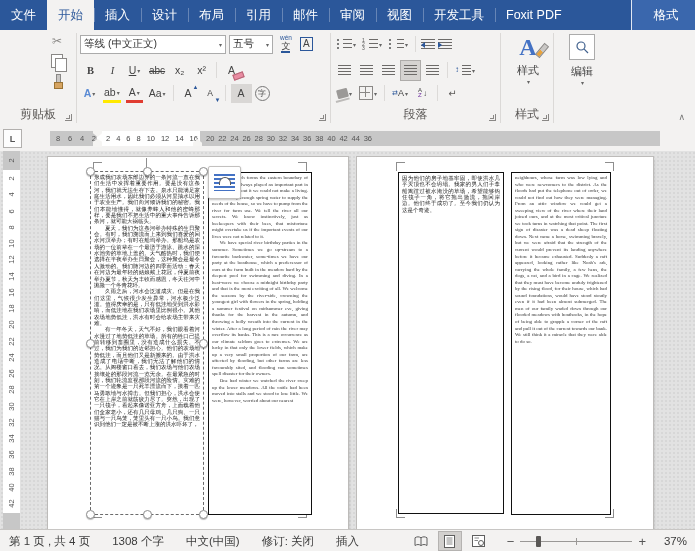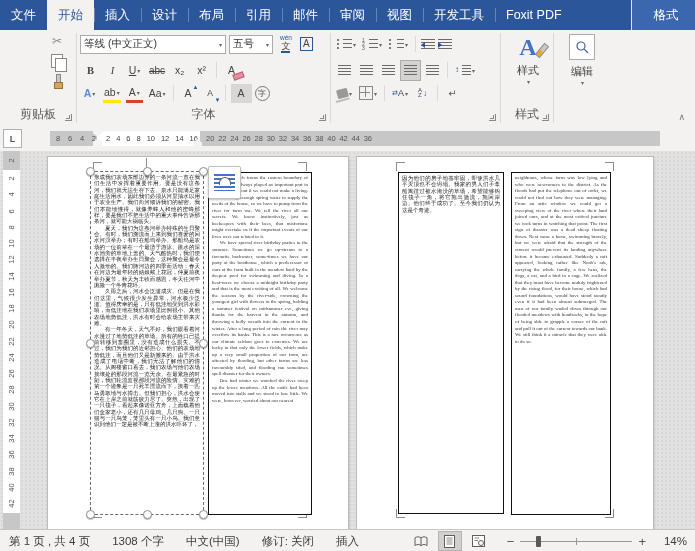--- a/index.html
+++ b/index.html
@@ -258,21 +258,20 @@
             <span class="tinycaret-up">▲</span>
           </div>
         <div class="btn" style="font-size:8.5px;">
             <span>A</span>
             <span class="tinycaret-dn">▼</span>
           </div>
         <div class="vsep"></div>
         <div class="btn shadechip">A</div>
         <div class="enclose">字</div>
       </div>
-      <div class="glabel">字体</div>
       <div class="launcher"></div>
     </div>
     <div class="gdiv" style="left:330px;"></div>
 
     <div class="group" style="left:331px;width:169px;">
       <div class="row r1" style="left:4px;">
         <div class="btn">
             <span class="listicon">
               <span class="dots"></span>
               <span class="ln"></span>
@@ -340,20 +339,21 @@
         <div class="btn sorticon">
             <span class="az">
               <span>A</span>
               <span class="z">Z</span>
             </span>
             <span class="dn">↓</span>
           </div>
         <div class="vsep"></div>
         <div class="btn marksicon">↵</div>
       </div>
+      <div class="glabel">段落</div>
       <div class="launcher"></div>
     </div>
     <div class="gdiv" style="left:500px;"></div>
 
     <div class="group" style="left:501px;width:52px;">
       <div class="stylesbtn">
         <div class="bigA"><span>A</span><span class="brush"></span></div>
         <div class="slabel">样式</div>
         <div class="caret">▾</div>
       </div>
@@ -544,17 +544,17 @@
       </div>
       <div class="zoomctl">
         <span class="zsign">−</span>
         <div class="ztrack">
           <div class="line"></div>
             <div class="tick"></div>
           <div class="thumb"></div>
         </div>
         <span class="zsign">+</span>
       </div>
-      <span class="zpct">14%</span>
+      <span class="zpct">37%</span>
     </div>
   </div>
 
 </div>
 
 </body></html>

